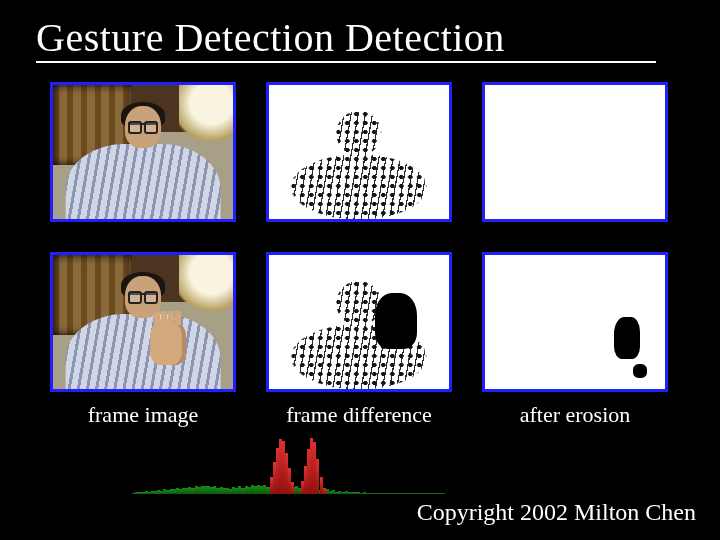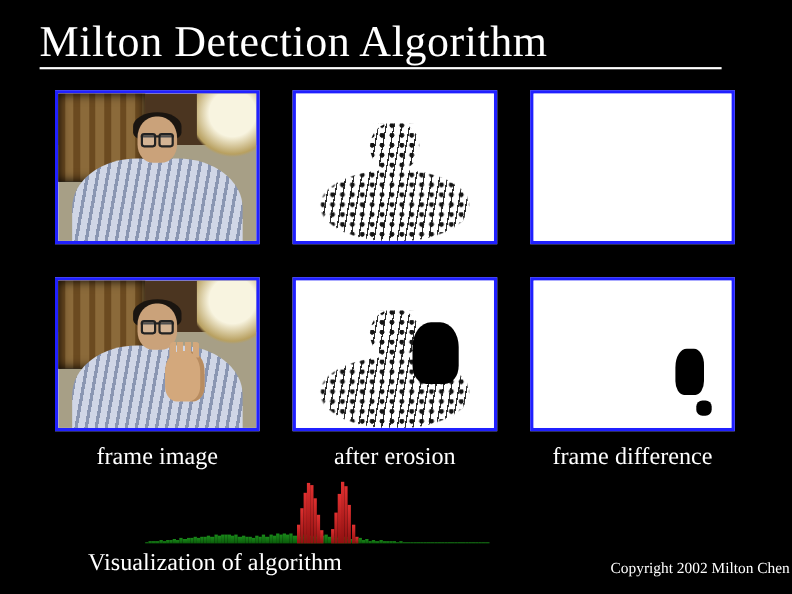--- a/index.html
+++ b/index.html
@@ -74,22 +74,22 @@
   .histo-caption {
     position: absolute;
     top: 498px;
     left: 80px;
     font-size: 22px;
     color: #fff;
   }
   .copyright {
     position: absolute;
     bottom: 14px;
-    right: 2px;
-    font-size: 14px;
+    right: 24px;
+    font-size: 24px;
     color: #fff;
     font-family: Liberation Serif, serif;
   }
 
   
 
   
   .photo {
     position: relative;
     width: 100%;
@@ -193,21 +193,21 @@
   }
   .bar{ flex:1 0 auto; width:3px; }
   .bar.g{ background:linear-gradient(#1a8a1a,#0a5a0a); }
   .bar.r{ background:linear-gradient(#e03030,#901010); }
 </style>
 </head>
 <body>
 
 <div class="slide">
 
-  <div class="title">Milton Detection Algorithm</div>
+  <div class="title">Gesture Detection Detection</div>
   <div class="title-underline"></div>
 
   <div class="grid">
 
     <div class="cell">
       <div class="photo">
         <div class="shelf"></div>
         <div class="windowglow"></div>
         <div class="torso"></div>
         <div class="hair"></div>
@@ -251,22 +251,22 @@
       <div class="ae row2">
         <div class="residual"></div>
         <div class="residual2"></div>
       </div>
     </div>
 
   </div>
 
   <div class="collabels">
     <div>frame image</div>
+    <div>frame difference</div>
     <div>after erosion</div>
-    <div>frame difference</div>
   </div>
 
   <div class="histo-wrap">
     <div class="histo" id="histo">
         <div style="flex: 1 0 auto; display: flex; align-items: flex-end; justify-content: center; height: 100%; position: relative;">
           <div class="bar g" style="height: 2%;"></div>
         </div>
         <div style="flex: 1 0 auto; display: flex; align-items: flex-end; justify-content: center; height: 100%; position: relative;">
           <div class="bar g" style="height: 3%;"></div>
         </div>
@@ -575,17 +575,16 @@
           <div class="bar g" style="height: 2%;"></div>
         </div>
         <div style="flex: 1 0 auto; display: flex; align-items: flex-end; justify-content: center; height: 100%; position: relative;">
           <div class="bar g" style="height: 2%;"></div>
         </div>
         <div style="flex: 1 0 auto; display: flex; align-items: flex-end; justify-content: center; height: 100%; position: relative;">
           <div class="bar g" style="height: 2%;"></div>
         </div>
       </div>
   </div>
-  <div class="histo-caption">Visualization of algorithm</div>
 
   <div class="copyright">Copyright 2002 Milton Chen</div>
 
 </div>
 
 </body></html>

